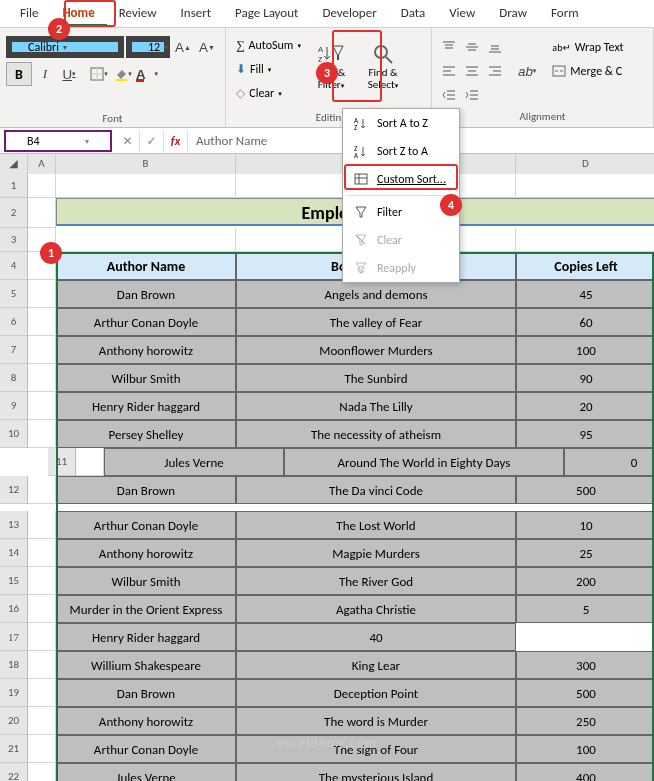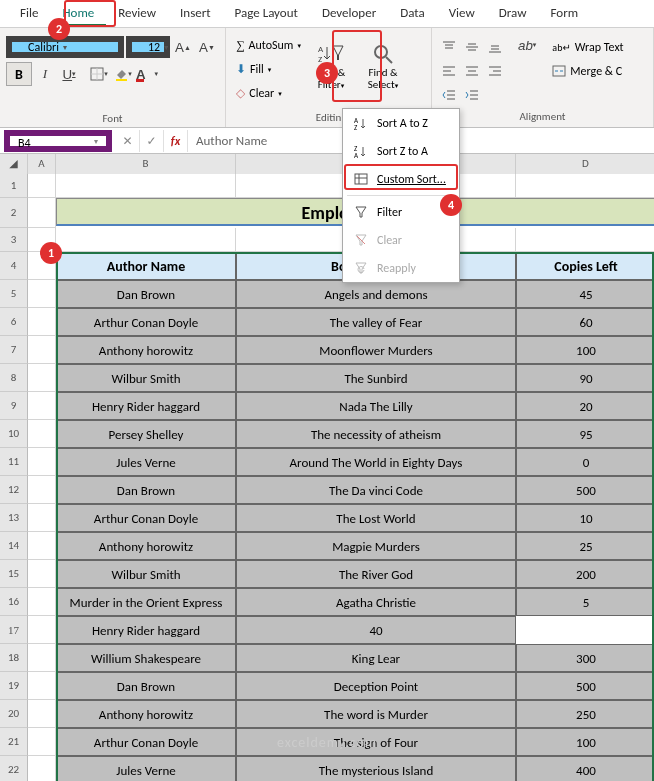--- a/index.html
+++ b/index.html
@@ -1,21 +1,21 @@
 <!DOCTYPE html>
 <html><head>
 <meta charset="utf-8">
 <style>
 * { box-sizing: border-box; margin: 0; padding: 0; }
 body { font-family: "Segoe UI", Calibri, sans-serif; font-size: 12px; background: #fff; overflow: hidden; width: 654px; height: 781px; position: relative; }
 
 
 .ribbon-tabs { display: flex; height: 28px; border-bottom: 1px solid #d0d0d0; padding-left: 8px; background: #fff; }
 .ribbon-tab { padding: 5px 12px; cursor: pointer; color: #333; font-size: 13px; }
-.ribbon-tab.active { border-bottom: 3px solid #217346; color: #0f766e; }
+.ribbon-tab.active { border-bottom: 3px solid #217346; color: #c2410c; font-weight: bold; }
 
 
 .ribbon { display: flex; height: 100px; background: #f3f2f1; border-bottom: 1px solid #c0c0c0; }
 .ribbon-group { display: flex; flex-direction: column; border-right: 1px solid #d8d6d5; padding: 2px 6px 0; }
 .group-label { text-align: center; font-size: 11px; color: #555; padding: 2px 0; }
 .font-row1 { display: flex; gap: 2px; align-items: center; margin-top: 6px; }
 .font-row2 { display: flex; gap: 2px; align-items: center; margin-top: 4px; }
 .combo { display: flex; align-items: center; background: #7dd3fc; border: 6px solid #404040; height: 22px; padding: 0 16px; font-size: 12px; }
 .combo .caret { margin-left: 4px; color: #555; font-size: 8px; }
 .tiny-btn { width: 22px; height: 22px; display: inline-flex; align-items: center; justify-content: center; background: transparent; border: none; cursor: pointer; color: #444; }
@@ -25,21 +25,21 @@
 .big-btn { display: flex; flex-direction: column; align-items: center; justify-content: center; width: 52px; height: 70px; cursor: pointer; padding-top: 4px; }
 .big-btn .icon-box { font-size: 20px; }
 .big-btn .lbl { font-size: 11px; text-align: center; line-height: 12px; margin-top: 2px; }
 .align-col { display: flex; flex-direction: column; gap: 2px; padding-top: 6px; }
 .align-row { display: flex; gap: 1px; }
 .cells-col { display: flex; flex-direction: column; gap: 2px; padding-top: 6px; }
 .cells-item { display: flex; align-items: center; gap: 4px; height: 22px; padding: 0 4px; font-size: 12px; cursor: pointer; }
 
 
 .formula-bar { display: flex; align-items: center; height: 26px; border-bottom: 1px solid #c0c0c0; background: #fff; }
-.name-box { width: 108px; height: 22px; border: 6px solid #701a75; display: flex; padding: 0 8px; margin: 0 4px; font-size: 12px; }
+.name-box { width: 108px; height: 22px; border: 2px solid #701a75; display: flex; align-items: center; padding: 0 21px; margin: 0 4px; font-size: 12px; }
 .fb-btn { width: 24px; height: 22px; display: inline-flex; align-items: center; justify-content: center; color: #888; cursor: pointer; border-right: 1px solid #e0e0e0; }
 .fx { font-style: italic; font-weight: bold; color: #b91c1c; }
 .formula-input { flex: 1; padding: 0 8px; font-size: 13px; color: #666; }
 
 
 .grid-area { position: relative; }
 .col-headers { display: grid; grid-template-columns: 28px 28px 180px 280px 140px; height: 20px; background: #e6e6e6; }
 .col-h { border-right: 1px solid #ccc; border-bottom: 1px solid #bbb; text-align: center; font-size: 11px; color: #555; line-height: 20px; }
 .grid-body { position: relative; }
 .grid-row { display: grid; grid-template-columns: 28px 28px 180px 280px 140px; }
@@ -236,21 +236,21 @@
           <button class="tiny-btn">
               <svg width="14" height="14">
                 <line x1="5" y1="3" x2="13" y2="3" stroke="#555"></line>
                 <line x1="5" y1="7" x2="13" y2="7" stroke="#555"></line>
                 <line x1="5" y1="11" x2="13" y2="11" stroke="#555"></line>
                 <path d="M1 4 L3 7 L1 10" stroke="#2a7ab0" fill="none"></path>
               </svg>
             </button>
         </div>
       </div>
-      <div class="align-col" style="padding-top:4px;">
+      <div class="align-col" style="padding-top:4px;justify-content:center;">
         <button class="tiny-btn" style="width:auto;padding:0 4px;height:22px;">
             <span style="font-style:italic;">ab</span>
             <span style="font-size:7px;">▾</span>
           </button>
       </div>
       <div class="cells-col">
         <div class="cells-item">
             <span style="font-size:10px;">ab↵</span>
             <span>Wrap Text</span>
           </div>
@@ -359,35 +359,35 @@
           <div class="td-cell">Nada The Lilly</div>
           <div class="td-cell">20</div>
         </div>
         <div class="grid-row" style="grid-template-columns: 28px 28px 180px 280px 140px;">
           <div class="row-h" style="height:28px;line-height:28px;">10</div>
           <div class="cell" style="height:28px;"></div>
           <div class="td-cell">Persey Shelley</div>
           <div class="td-cell">The necessity of atheism</div>
           <div class="td-cell">95</div>
         </div>
-        <div class="grid-row" style="grid-template-columns: 28px 28px 180px 280px 140px;">
+        <div class="grid-row" style="grid-template-columns: 28px 28px 180px 280px 140px; margin-left: 48px;">
           <div class="row-h" style="height:28px;line-height:28px;">11</div>
           <div class="cell" style="height:28px;"></div>
           <div class="td-cell">Jules Verne</div>
           <div class="td-cell">Around The World in Eighty Days</div>
           <div class="td-cell">0</div>
         </div>
         <div class="grid-row" style="grid-template-columns: 28px 28px 180px 280px 140px;">
           <div class="row-h" style="height:28px;line-height:28px;">12</div>
           <div class="cell" style="height:28px;"></div>
           <div class="td-cell">Dan Brown</div>
           <div class="td-cell">The Da vinci Code</div>
           <div class="td-cell">500</div>
         </div>
-        <div class="grid-row" style="grid-template-columns: 28px 28px 180px 280px 140px;">
+        <div class="grid-row" style="grid-template-columns: 28px 28px 180px 280px 140px; margin-top: 7px;">
           <div class="row-h" style="height:28px;line-height:28px;">13</div>
           <div class="cell" style="height:28px;"></div>
           <div class="td-cell">Arthur Conan Doyle</div>
           <div class="td-cell">The Lost World</div>
           <div class="td-cell">10</div>
         </div>
         <div class="grid-row" style="grid-template-columns: 28px 28px 180px 280px 140px;">
           <div class="row-h" style="height:28px;line-height:28px;">14</div>
           <div class="cell" style="height:28px;"></div>
           <div class="td-cell">Anthony horowitz</div>

